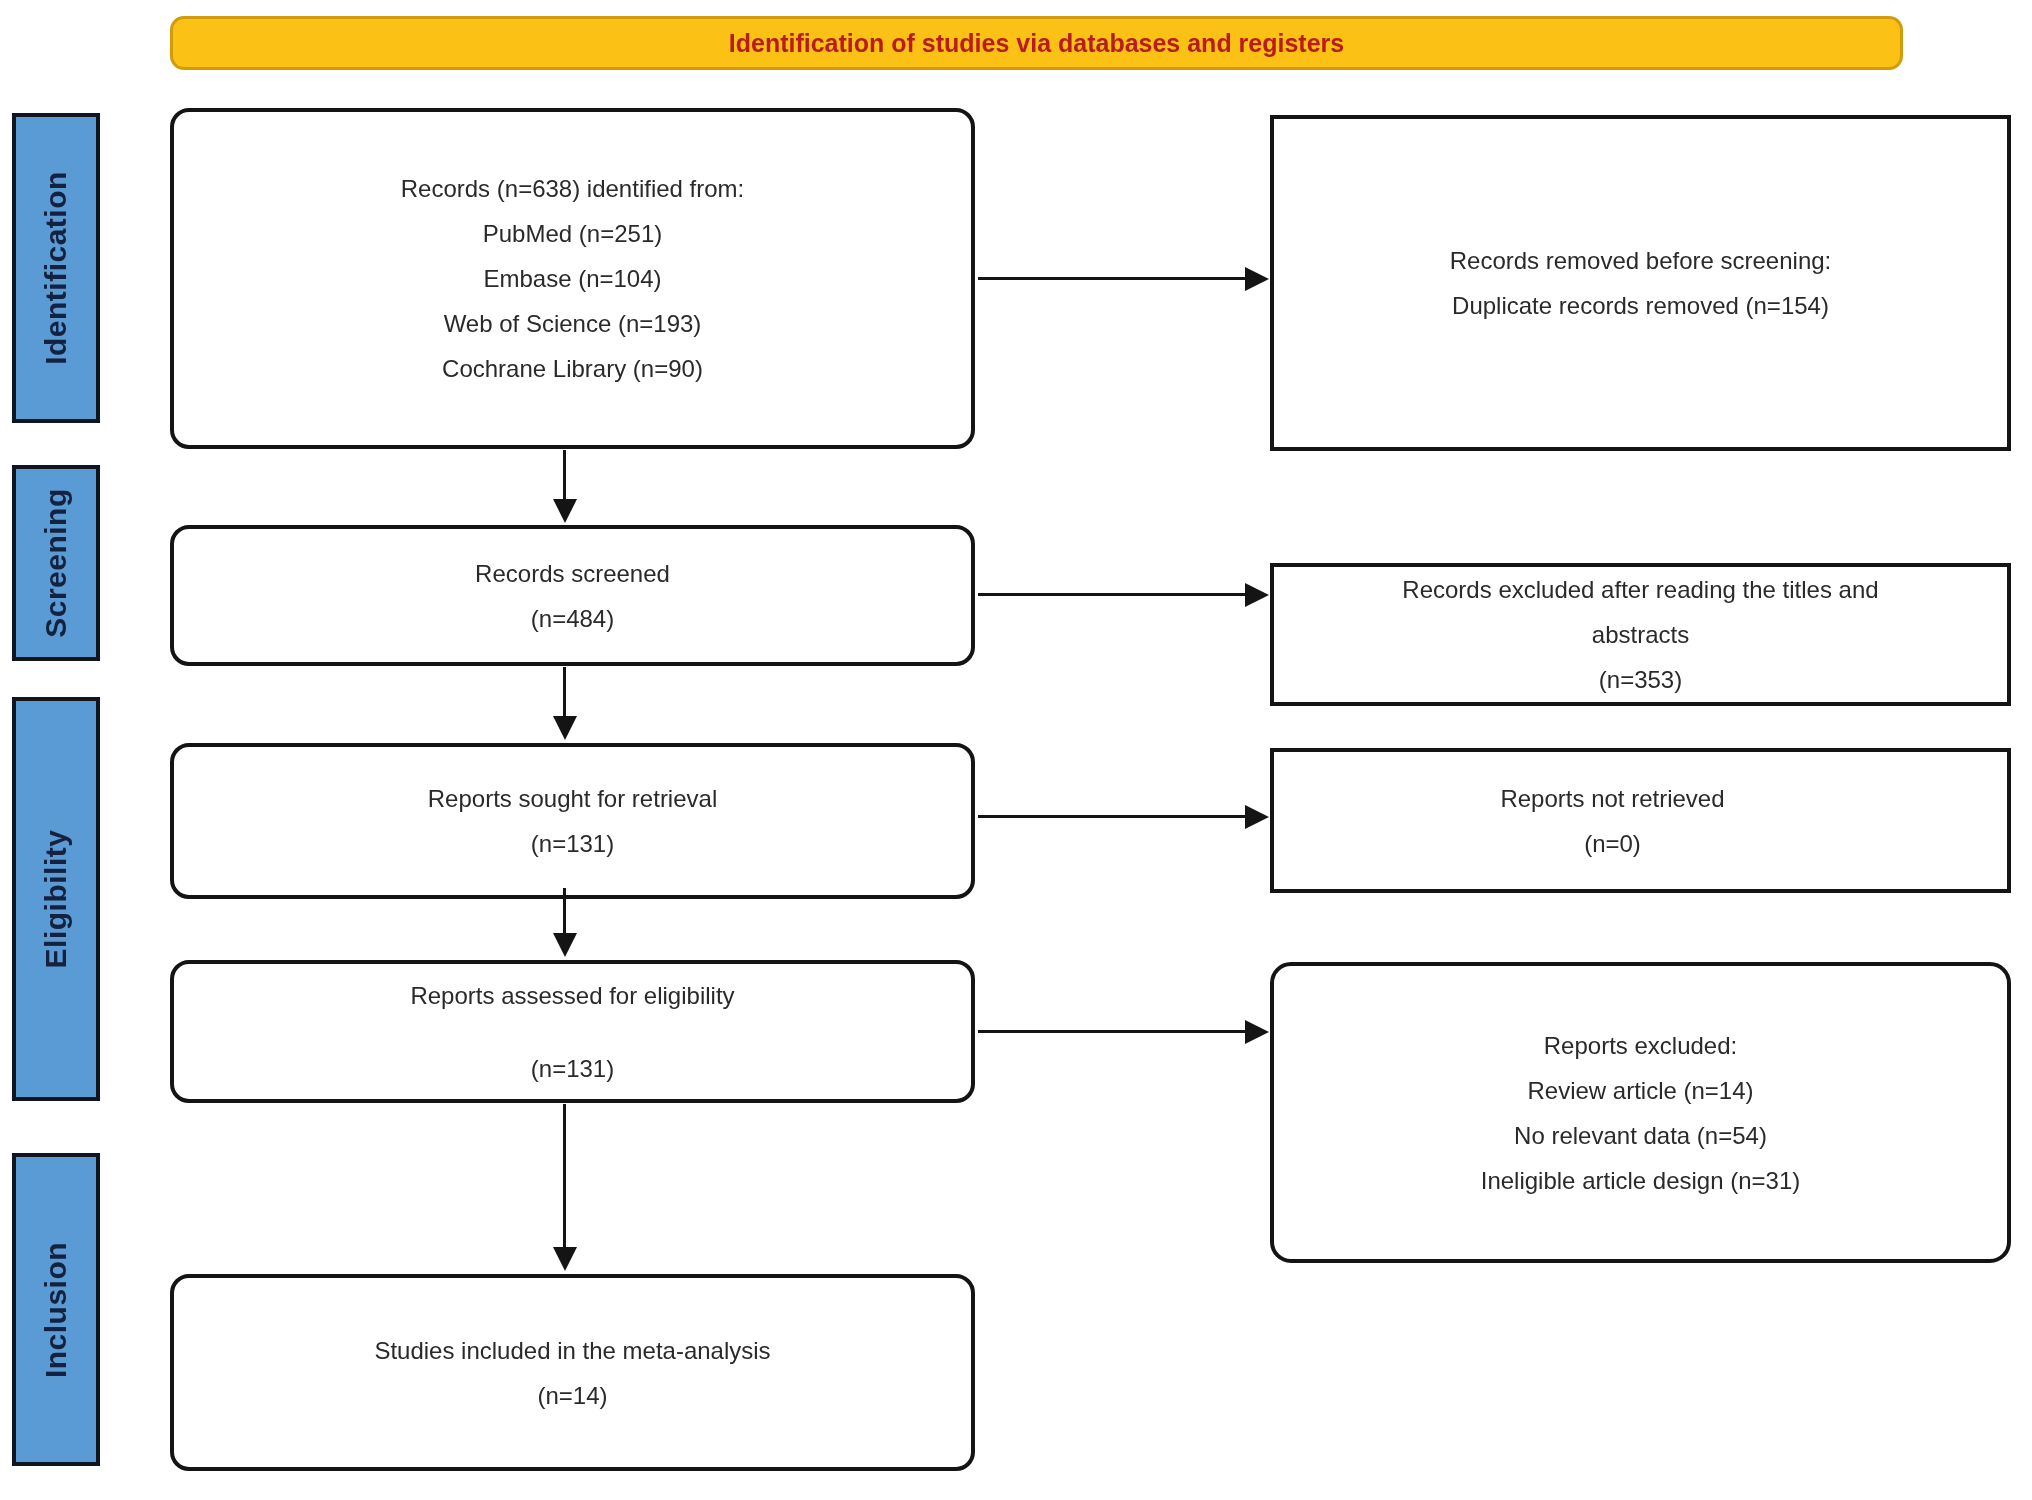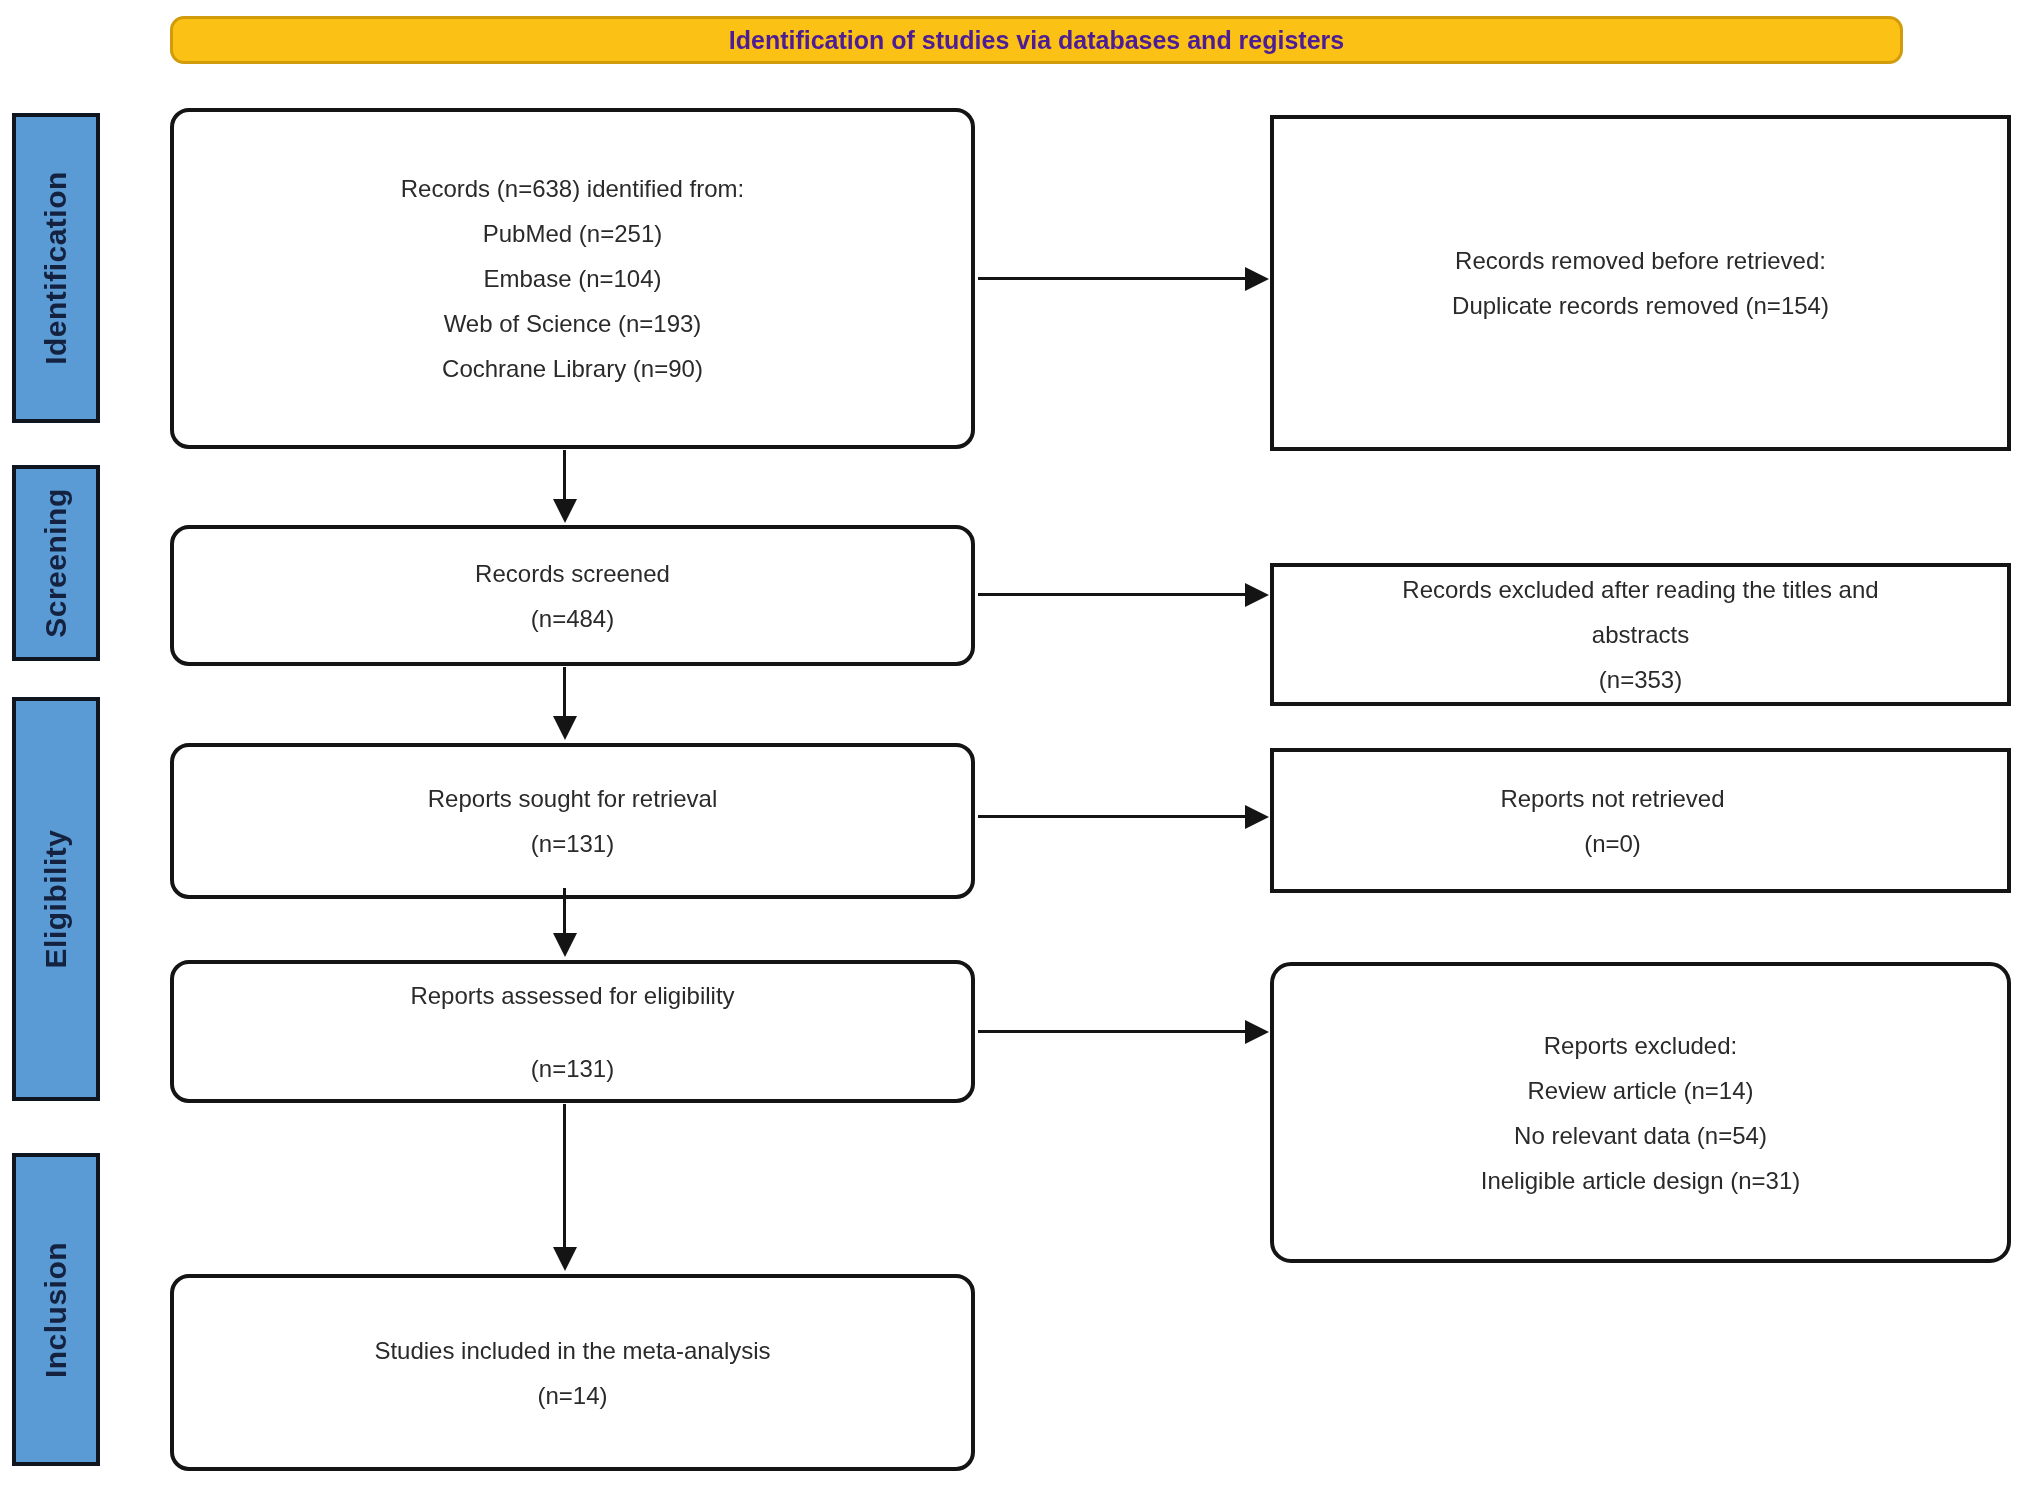--- a/index.html
+++ b/index.html
@@ -9,27 +9,27 @@
     height: 1500px;
     background: #ffffff;
     font-family: "Liberation Sans", sans-serif;
     overflow: hidden;
   }
 
   
   .banner {
     position: absolute;
     left: 170px; top: 16px;
-    width: 1733px; height: 48px;
+    width: 1733px; height: 54px;
     background: #FCC115;
     border: 3px solid #D29B0B;
     border-radius: 14px;
     box-sizing: border-box;
     display: flex; align-items: center; justify-content: center;
-    font-size: 25px; font-weight: bold; color: #4c1d95;
+    font-size: 25px; font-weight: bold; color: #b91c1c;
   }
 
   
   .stage {
     position: absolute;
     left: 12px; width: 88px;
     background: #5B9BD5;
     border: 4px solid #10161F;
     box-sizing: border-box;
     display: flex; align-items: center; justify-content: center;
@@ -157,21 +157,21 @@
     <div class="bline">Reports assessed for eligibility</div>
     <div class="bline">(n=131)</div>
   </div>
 
   <div class="fbox lcol" id="lbox-4">
     <div class="bline">Studies included in the meta-analysis</div>
     <div class="bline">(n=14)</div>
   </div>
 
   <div class="fbox rcol" id="rbox-0">
-    <div class="bline">Records removed before retrieved:</div>
+    <div class="bline">Records removed before screening:</div>
     <div class="bline">Duplicate records removed (n=154)</div>
   </div>
 
   <div class="fbox rcol" id="rbox-1">
     <div class="bline">Records excluded after reading the titles and abstracts</div>
     <div class="bline">(n=353)</div>
   </div>
 
   <div class="fbox rcol" id="rbox-2">
     <div class="bline">Reports not retrieved</div>

